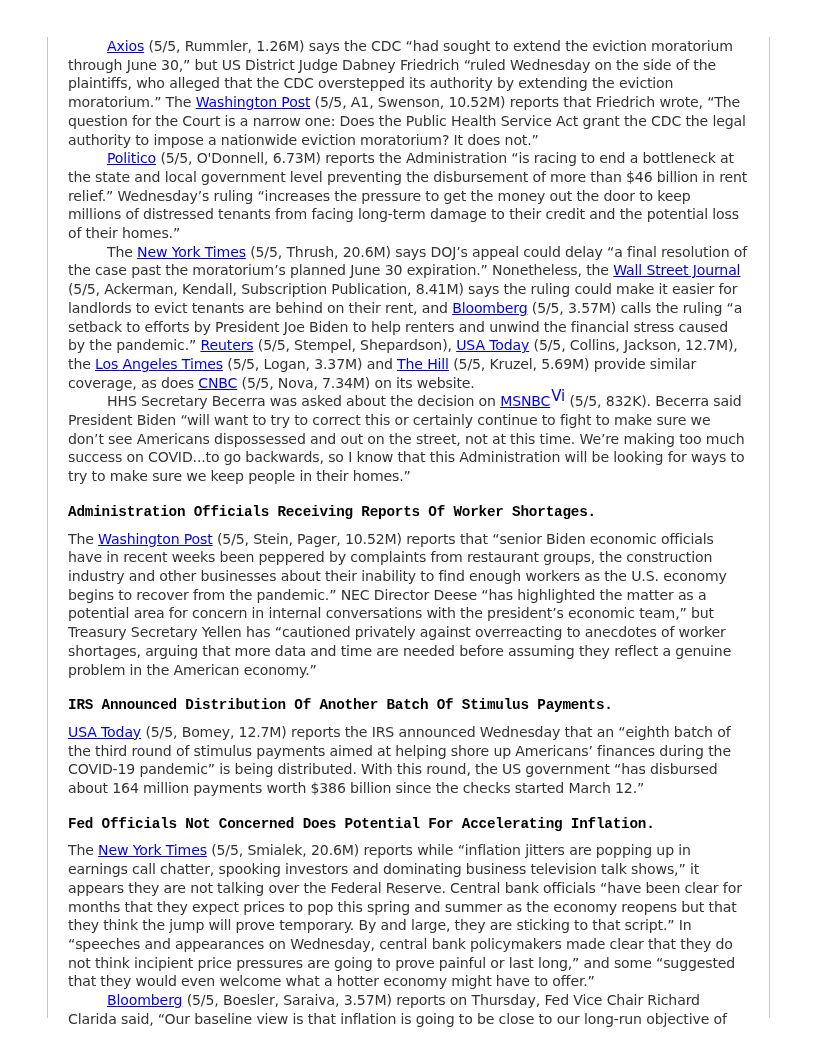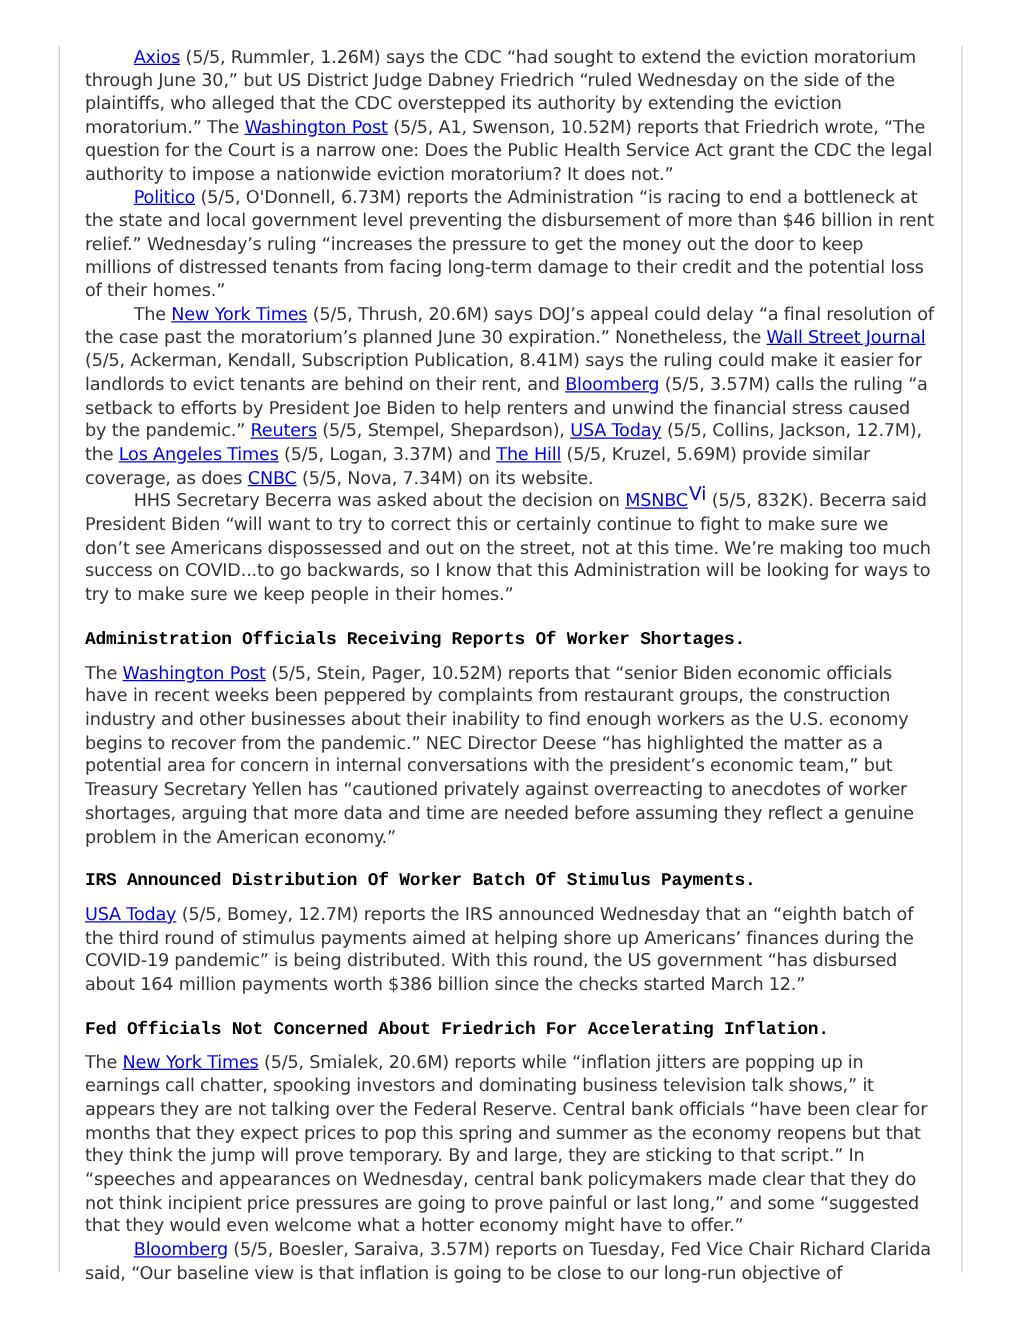--- a/index.html
+++ b/index.html
@@ -26,18 +26,18 @@
 <body>
 
 <div class="page-frame"></div>
 <div class="content" id="content">
     <p class="indent"><a href="#">Axios</a><span> (5/5, Rummler, 1.26M) says the CDC “had sought to extend the eviction moratorium through June 30,” but US District Judge Dabney Friedrich “ruled Wednesday on the side of the plaintiffs, who alleged that the CDC overstepped its authority by extending the eviction moratorium.” The </span><a href="#">Washington Post</a><span> (5/5, A1, Swenson, 10.52M) reports that Friedrich wrote, “The question for the Court is a narrow one: Does the Public Health Service Act grant the CDC the legal authority to impose a nationwide eviction moratorium? It does not.”</span></p>
     <p class="indent"><a href="#">Politico</a><span> (5/5, O'Donnell, 6.73M) reports the Administration “is racing to end a bottleneck at the state and local government level preventing the disbursement of more than $46 billion in rent relief.” Wednesday’s ruling “increases the pressure to get the money out the door to keep millions of distressed tenants from facing long-term damage to their credit and the potential loss of their homes.”</span></p>
     <p class="indent"><span>The </span><a href="#">New York Times</a><span> (5/5, Thrush, 20.6M) says DOJ’s appeal could delay “a final resolution of the case past the moratorium’s planned June 30 expiration.” Nonetheless, the </span><a href="#">Wall Street Journal</a><span> (5/5, Ackerman, Kendall, Subscription Publication, 8.41M) says the ruling could make it easier for landlords to evict tenants are behind on their rent, and </span><a href="#">Bloomberg</a><span> (5/5, 3.57M) calls the ruling “a setback to efforts by President Joe Biden to help renters and unwind the financial stress caused by the pandemic.” </span><a href="#">Reuters</a><span> (5/5, Stempel, Shepardson), </span><a href="#">USA Today</a><span> (5/5, Collins, Jackson, 12.7M), the </span><a href="#">Los Angeles Times</a><span> (5/5, Logan, 3.37M) and </span><a href="#">The Hill</a><span> (5/5, Kruzel, 5.69M) provide similar coverage, as does </span><a href="#">CNBC</a><span> (5/5, Nova, 7.34M) on its website.</span></p>
     <p class="indent"><span>HHS Secretary Becerra was asked about the decision on </span><a href="#">MSNBC</a><sup class="vi">Vi</sup><span> (5/5, 832K). Becerra said President Biden “will want to try to correct this or certainly continue to fight to make sure we don’t see Americans dispossessed and out on the street, not at this time. We’re making too much success on COVID...to go backwards, so I know that this Administration will be looking for ways to try to make sure we keep people in their homes.”</span></p>
     <h2>Administration Officials Receiving Reports Of Worker Shortages.</h2>
     <p><span>The </span><a href="#">Washington Post</a><span> (5/5, Stein, Pager, 10.52M) reports that “senior Biden economic officials have in recent weeks been peppered by complaints from restaurant groups, the construction industry and other businesses about their inability to find enough workers as the U.S. economy begins to recover from the pandemic.” NEC Director Deese “has highlighted the matter as a potential area for concern in internal conversations with the president’s economic team,” but Treasury Secretary Yellen has “cautioned privately against overreacting to anecdotes of worker shortages, arguing that more data and time are needed before assuming they reflect a genuine problem in the American economy.”</span></p>
-    <h2>IRS Announced Distribution Of Worker Batch Of Stimulus Payments.</h2>
+    <h2>IRS Announced Distribution Of Another Batch Of Stimulus Payments.</h2>
     <p><a href="#">USA Today</a><span> (5/5, Bomey, 12.7M) reports the IRS announced Wednesday that an “eighth batch of the third round of stimulus payments aimed at helping shore up Americans’ finances during the COVID-19 pandemic” is being distributed. With this round, the US government “has disbursed about 164 million payments worth $386 billion since the checks started March 12.”</span></p>
-    <h2>Fed Officials Not Concerned About Friedrich For Accelerating Inflation.</h2>
+    <h2>Fed Officials Not Concerned Does Potential For Accelerating Inflation.</h2>
     <p><span>The </span><a href="#">New York Times</a><span> (5/5, Smialek, 20.6M) reports while “inflation jitters are popping up in earnings call chatter, spooking investors and dominating business television talk shows,” it appears they are not talking over the Federal Reserve. Central bank officials “have been clear for months that they expect prices to pop this spring and summer as the economy reopens but that they think the jump will prove temporary. By and large, they are sticking to that script.” In “speeches and appearances on Wednesday, central bank policymakers made clear that they do not think incipient price pressures are going to prove painful or last long,” and some “suggested that they would even welcome what a hotter economy might have to offer.”</span></p>
-    <p class="indent"><a href="#">Bloomberg</a><span> (5/5, Boesler, Saraiva, 3.57M) reports on Tuesday, Fed Vice Chair Richard Clarida said, “Our baseline view is that inflation is going to be close to our long-run objective of</span></p>
+    <p class="indent"><a href="#">Bloomberg</a><span> (5/5, Boesler, Saraiva, 3.57M) reports on Thursday, Fed Vice Chair Richard Clarida said, “Our baseline view is that inflation is going to be close to our long-run objective of</span></p>
   </div>
 
 </body></html>

